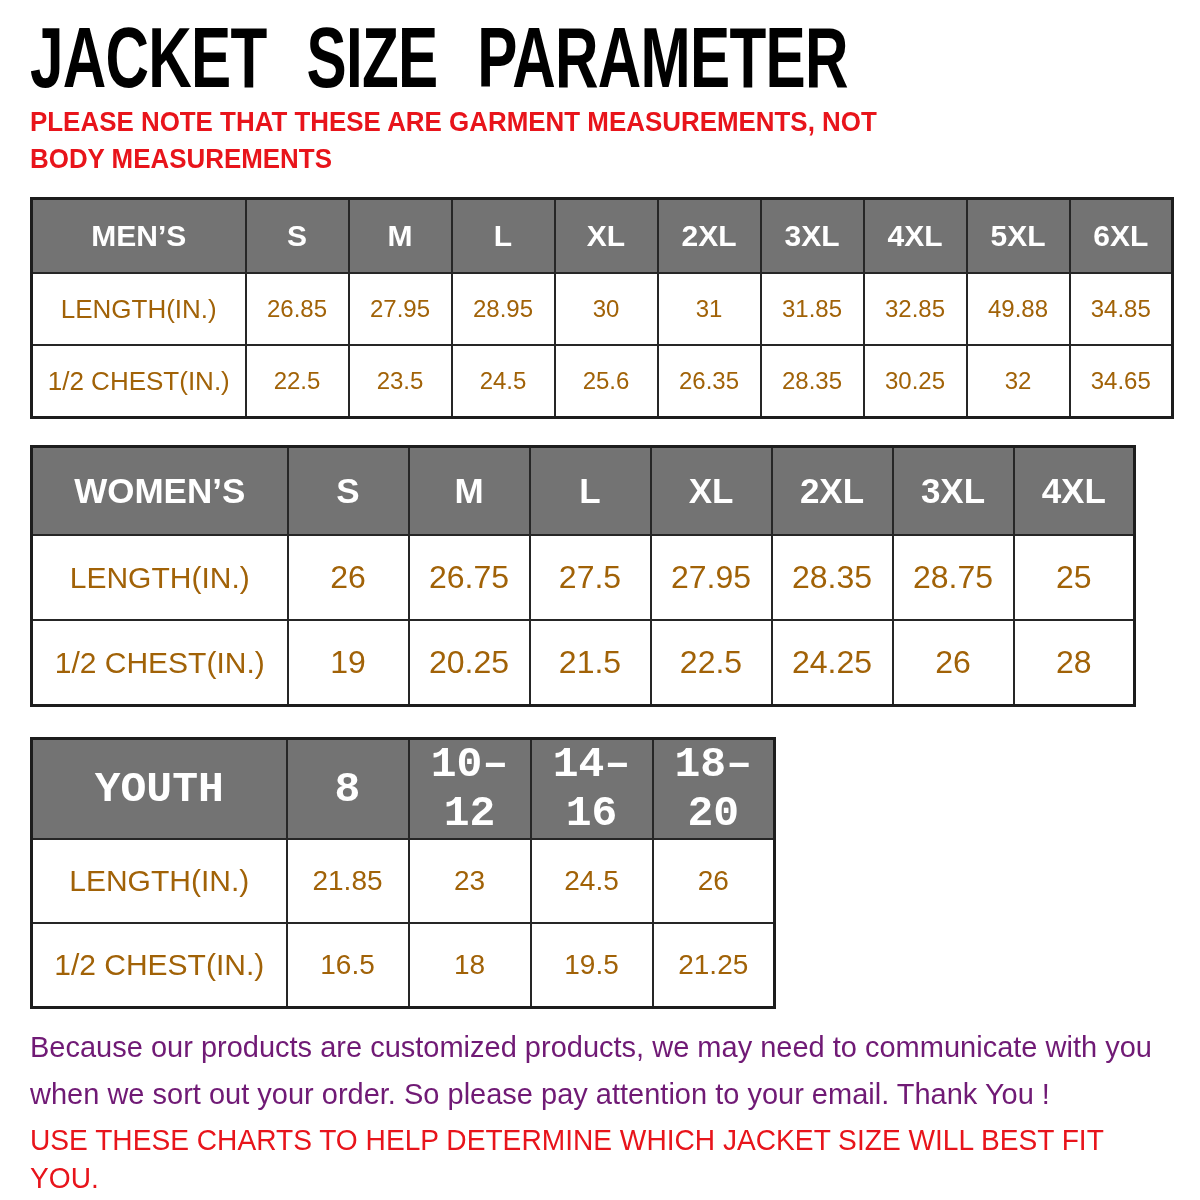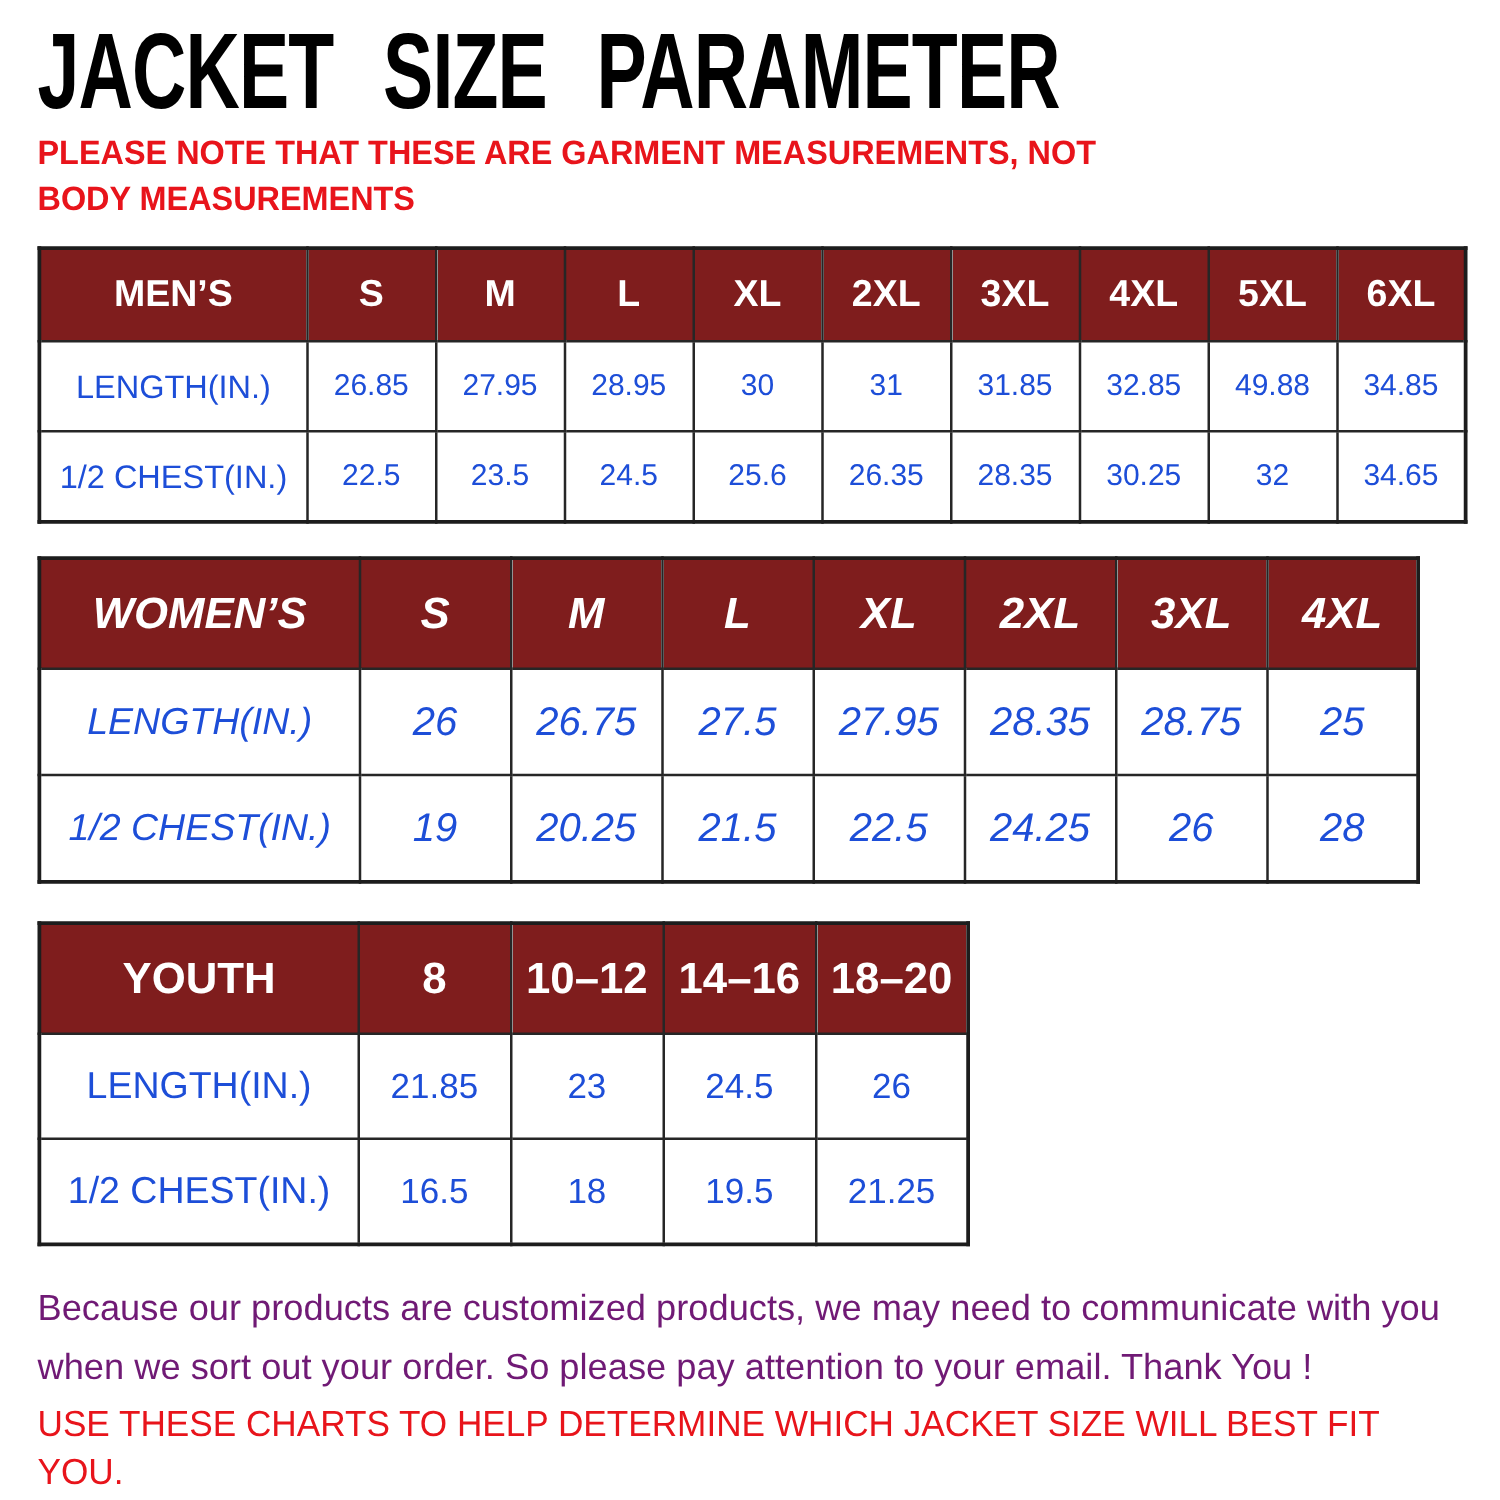--- a/index.html
+++ b/index.html
@@ -33,36 +33,36 @@
     border-collapse:collapse;table-layout:fixed;
     background:#fff;
   }
   table.size-table th, table.size-table td{
     border:2px solid #262626;
     text-align:center;vertical-align:middle;
     padding:0;overflow:hidden;
   }
   table.size-table{border:3px solid #1d1d1d;}
   table.size-table th{
-    background:#7f1d1d;color:#ffffff;font-weight:bold;
-  }
-  table.size-table td{color:#1d4ed8;}
+    background:#737373;color:#ffffff;font-weight:bold;
+  }
+  table.size-table td{color:#a16207;}
   
   #mens-table{top:197px;width:1144px;}
   #mens-table th{height:72px;font-size:30px;}
   #mens-table td{height:70px;font-size:24px;}
   #mens-table td.rowlabel{font-size:26px;}
   
-  #womens-table{top:445px;width:903px;font-style:italic;}
+  #womens-table{top:445px;width:903px;}
   #womens-table th{height:86px;font-size:35px;}
   #womens-table td{height:83px;font-size:32px;}
   #womens-table td.rowlabel{font-size:30px;}
   
   #youth-table{top:737px;width:743px;}
-  #youth-table th{height:86px;font-size:35px;}
+  #youth-table th{height:86px;font-size:43px;font-family:Liberation Mono, monospace;}
   #youth-table td{height:82px;font-size:28px;}
   #youth-table td.rowlabel{font-size:30px;}
   
   .footer1{
     position:absolute;left:30px;top:1024px;margin:0;
     width:1160px;
     font-size:29px;line-height:1.62;
     color:#701a75;font-weight:normal;
   }
   .footer2{

